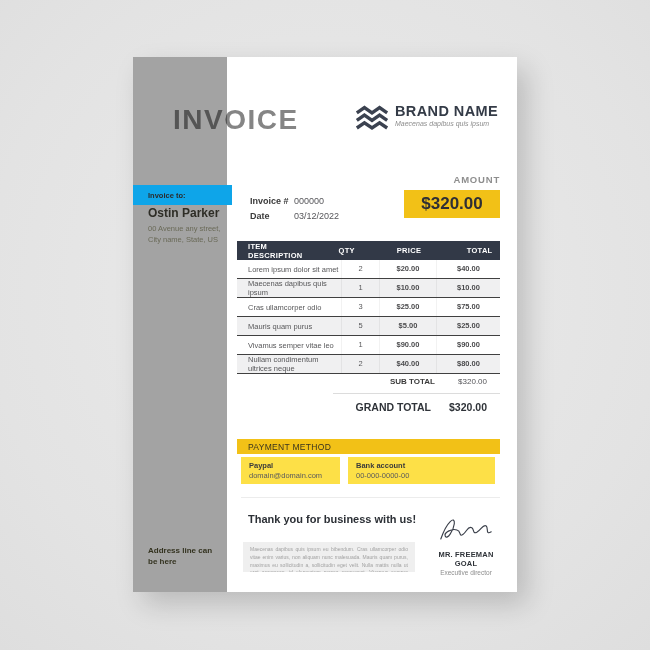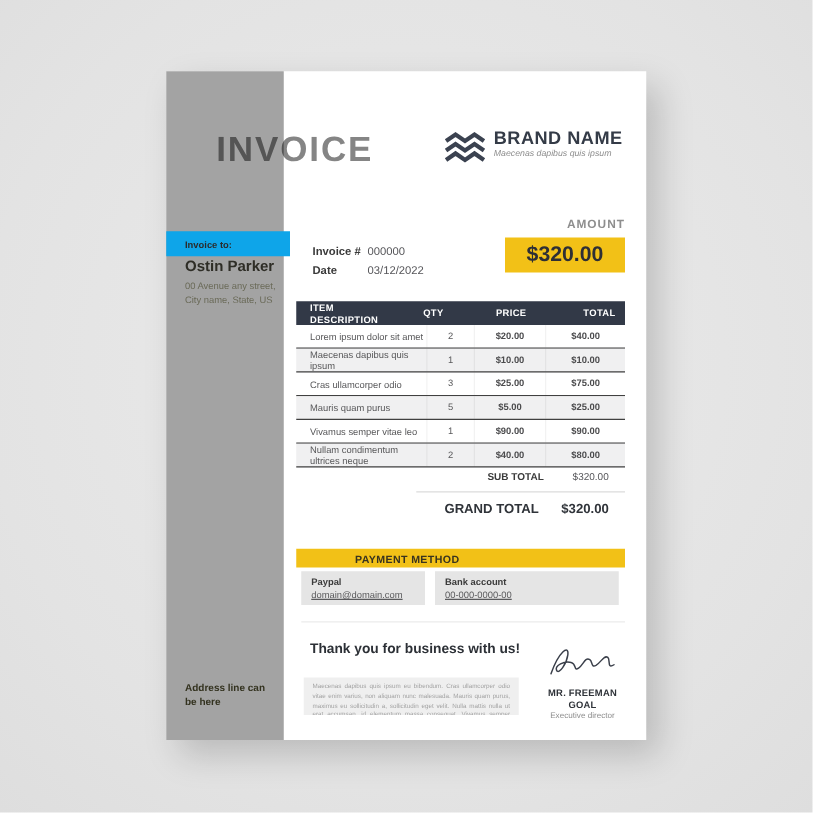--- a/index.html
+++ b/index.html
@@ -67,26 +67,26 @@
   .tot-label { font-size:8px; font-weight:bold; color:#3b3b3b; }
   .tot-value { width:52px; text-align:right; font-size:8px; color:#56565a; }
   .tot-divider { border-top:1px solid #dcdcdc; margin-left:96px; margin-top:5px; }
   .tot-grand { margin-top:5px; height:16px; }
   .tot-grand .tot-label { font-size:10.5px; color:#2f3339; }
   .tot-grand .tot-value { font-size:10.5px; font-weight:bold; color:#2f3339; width:56px; }
   .pay-bar {
     position:absolute; left:104px; top:382px; width:263px; height:15px;
     background:#F2C117; display:flex; align-items:center; padding-left:11px;
   }
-  .pay-bar span { font-size:8.5px; font-weight:bold; color:#39341f; letter-spacing:0.3px;margin-left:36px; }
-  .pay-box { position:absolute; top:400px; height:27px; background:#e5e5e5; padding:4px 8px; }
+  .pay-bar span { font-size:8.5px; font-weight:normal; color:#39341f; letter-spacing:0.3px; }
+  .pay-box { position:absolute; top:400px; height:27px; background:#fde047; padding:4px 8px; }
   .pay-box-1 { left:108px; width:99px; }
   .pay-box-2 { left:215px; width:147px; }
   .pay-name { font-size:7.5px; font-weight:bold; color:#3b3b3b; margin-bottom:1px; }
-  .pay-detail { font-size:7.5px; color:#5a5a5c;text-decoration:underline; }
+  .pay-detail { font-size:7.5px; color:#5a5a5c; }
   .footer-divider { position:absolute; left:108px; top:440px; width:259px; border-top:1px solid #ececec; }
   .thanks { position:absolute; left:115px; top:456px; font-size:11px; font-weight:bold; color:#2c3036; }
   .fine-print {
     position:absolute; left:110px; top:485px; width:172px; height:30px;
     background:#efefef; padding:4px 7px;
     font-size:5px; line-height:1.55; color:#a2a2a2; text-align:justify; overflow:hidden;
   }
   .signatory { position:absolute; left:296px; top:455px; width:74px; text-align:center; }
   .signature-svg { display:block; margin:0 auto; }
   .sig-name { font-size:7.5px; font-weight:bold; color:#2f3339; margin-top:2px; letter-spacing:0.2px; }

